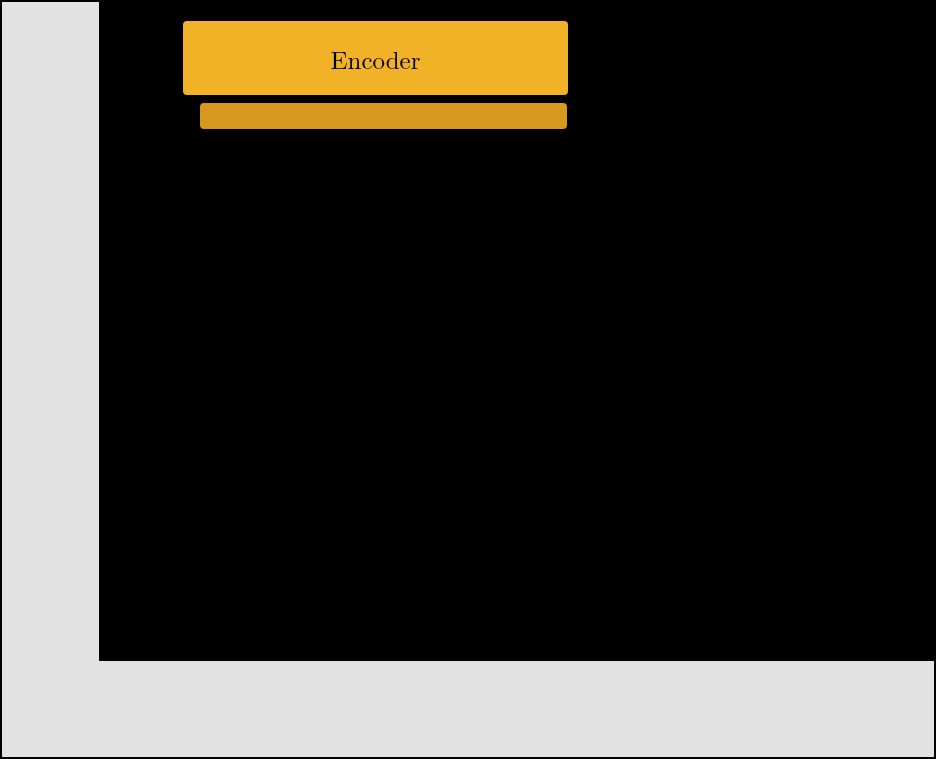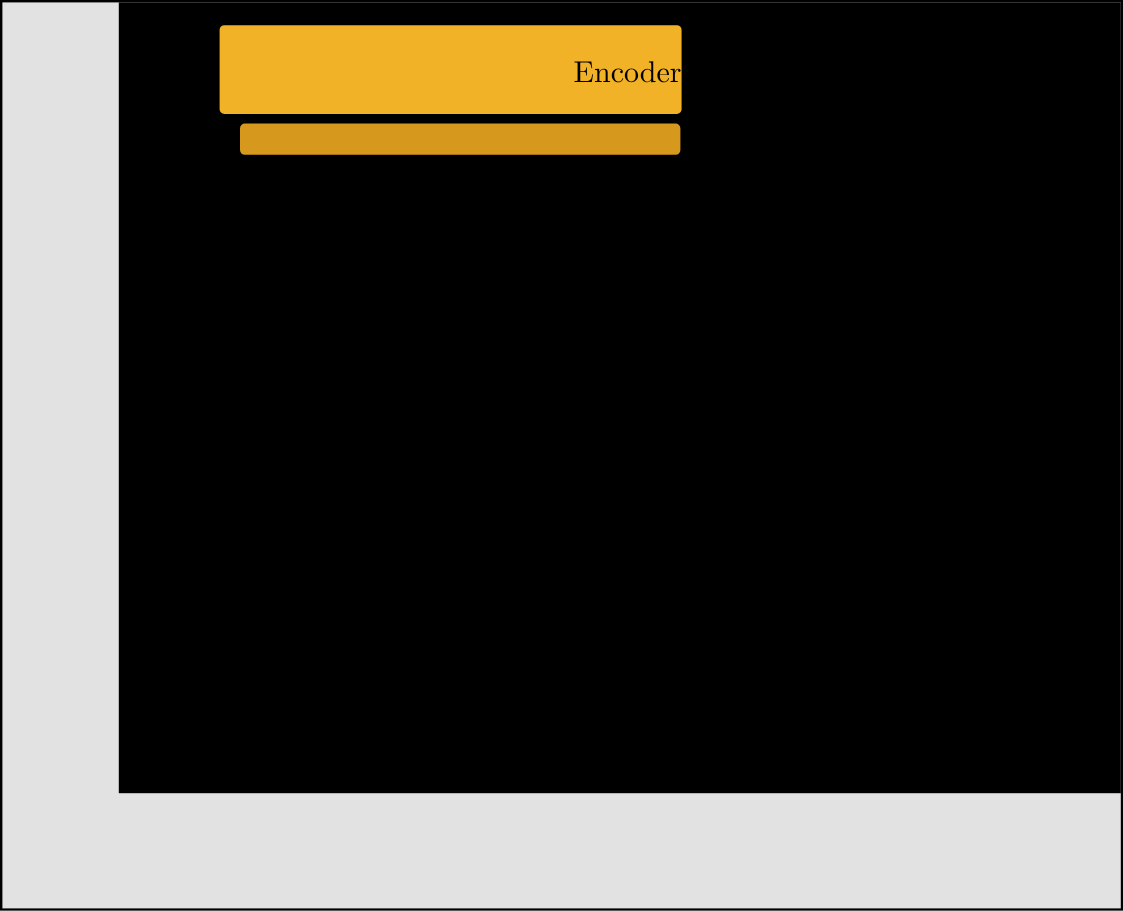--- a/index.html
+++ b/index.html
@@ -43,21 +43,21 @@
     left: 179px;
     top: 17px;
     width: 389px;
     height: 78px;
     background: #f1b227;
     border: 2px solid #000;
     border-radius: 6px;
     box-sizing: border-box;
     display: flex;
     align-items: center;
-    justify-content: flex-end;
+    justify-content: center;
     font-size: 25px;
     color: #000;
   }
 </style>
 </head>
 <body>
 
 <div class="frame">
   <div class="big-black"></div>
 

